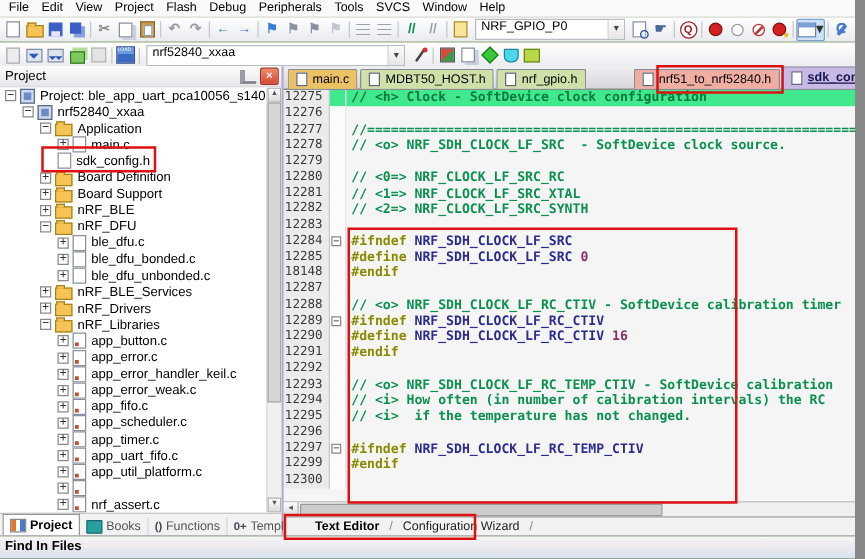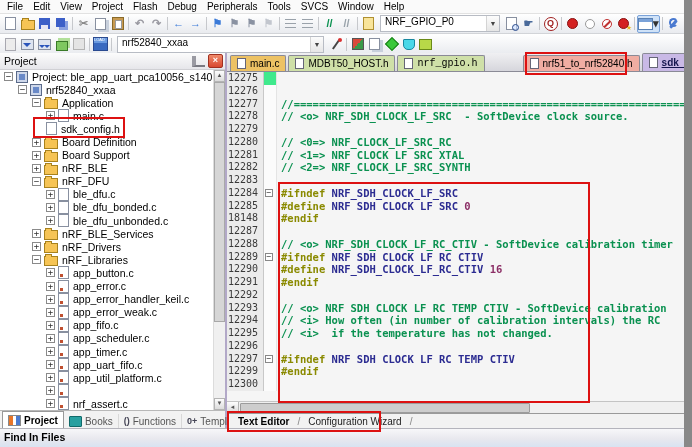--- a/index.html
+++ b/index.html
@@ -106,21 +106,21 @@
   .ln{width:37px;text-align:right;padding-right:5px;background:#ebebeb;border-right:1px solid #c8c8c8;color:#3a3a3a;font-weight:normal;font-size:10px;flex:none;box-sizing:border-box}
   .fold{width:12px;background:#fbfbfb;border-right:1px solid #e4e4e4;flex:none;position:relative}
   .foldbox{position:absolute;left:1px;top:2px;width:8px;height:8px;border:1px solid #888;background:#fff;font-size:8px;line-height:6px;text-align:center;color:#333;font-weight:normal;box-sizing:border-box}
   .ct{flex:1;padding-left:4px;overflow:hidden}
   .hl .fold,.hl .ct{background:#40e98c}
   .com{color:#0a9150}.pre{color:#8a8a00}.idn{color:#2b2b91}.num{color:#8c2f66}
   .hl .com{color:#007a40}
   .hsb{height:11px;flex:none;background:#f0f0f0;border-top:1px solid #c4c4c4;position:relative}
   .hsb .lbtn{position:absolute;left:0;top:0;width:11px;height:10px;background:linear-gradient(#fdfdfd,#dcdcdc);border-right:1px solid #b4b4b4;font-size:7px;text-align:center;line-height:10px;color:#555}
   .hsb .thumb{position:absolute;left:13px;top:1px;width:288px;height:8px;background:#cdcdcd;border:1px solid #9c9c9c;border-radius:1px}
-  .ebottom{height:14px;flex:none;background:#f2f2f2;border-top:1px solid #9a9a9a;display:flex;align-items:center;font-size:10px;padding-left:4px}
+  .ebottom{height:14px;flex:none;background:#f2f2f2;border-top:1px solid #9a9a9a;display:flex;align-items:center;font-size:10px;padding-left:18px}
   .ebt{padding:0 7px;font-weight:bold;color:#000}
   .ebt2{padding:0 7px;color:#222}
   .eslash{color:#888;padding:0 1px}
 
   
   .statusbar{position:absolute;left:0;top:428px;width:692px;height:19px;box-sizing:border-box;
              background:linear-gradient(#f7f7f9 0,#e8e8ee 55%,#d8e3f1 100%);border-top:1px solid #b4b4bc;
              font-size:10.5px;font-weight:bold;padding:2px 0 0 4px}
 
   
@@ -468,35 +468,35 @@
     <div class="editor">
       <div class="etabs" id="etabs">
           <div class="etab" style="background: rgb(237, 194, 100);">
             <span class="fi"></span>
             <span>main.c</span>
           </div>
           <div class="etab" style="background: rgb(207, 224, 168);">
             <span class="fi"></span>
             <span>MDBT50_HOST.h</span>
           </div>
-          <div class="etab" style="background: rgb(207, 224, 168); font-family: Liberation Mono, monospace;">
+          <div class="etab" style="background: rgb(207, 224, 168);">
             <span class="fi"></span>
             <span>nrf_gpio.h</span>
           </div>
           <div class="etab" style="background: rgb(240, 173, 162); margin-left: 36px;">
             <span class="fi"></span>
             <span>nrf51_to_nrf52840.h</span>
           </div>
           <div class="etab active" style="background: rgb(201, 185, 230);">
             <span class="fi"></span>
             <span>sdk_config.h</span>
           </div>
         </div>
       <div class="code" id="code">
-          <div class="cl hl"><span class="ln">12275</span><span class="fold"></span></div>
+          <div class="cl hl"><span class="ln">12275</span><span class="fold"></span><span class="ct"><span class="com">// &lt;h&gt; Clock - SoftDevice clock configuration</span></span></div>
           <div class="cl"><span class="ln">12276</span><span class="fold"></span><span class="ct"></span></div>
           <div class="cl"><span class="ln">12277</span><span class="fold"></span><span class="ct"><span class="com">//==========================================================================</span></span></div>
           <div class="cl"><span class="ln">12278</span><span class="fold"></span><span class="ct"><span class="com">// &lt;o&gt; NRF_SDH_CLOCK_LF_SRC  - SoftDevice clock source.</span></span></div>
           <div class="cl"><span class="ln">12279</span><span class="fold"></span><span class="ct"></span></div>
           <div class="cl"><span class="ln">12280</span><span class="fold"></span><span class="ct"><span class="com">// &lt;0=&gt; NRF_CLOCK_LF_SRC_RC</span></span></div>
           <div class="cl"><span class="ln">12281</span><span class="fold"></span><span class="ct"><span class="com">// &lt;1=&gt; NRF_CLOCK_LF_SRC_XTAL</span></span></div>
           <div class="cl"><span class="ln">12282</span><span class="fold"></span><span class="ct"><span class="com">// &lt;2=&gt; NRF_CLOCK_LF_SRC_SYNTH</span></span></div>
           <div class="cl"><span class="ln">12283</span><span class="fold"></span><span class="ct"></span></div>
           <div class="cl"><span class="ln">12284</span><span class="fold"><span class="foldbox">−</span></span><span class="ct"><span class="pre">#ifndef</span><span class="idn"> NRF_SDH_CLOCK_LF_SRC</span></span></div>
           <div class="cl"><span class="ln">12285</span><span class="fold"></span><span class="ct"><span class="pre">#define</span><span class="idn"> NRF_SDH_CLOCK_LF_SRC</span><span class="num"> 0</span></span></div>

